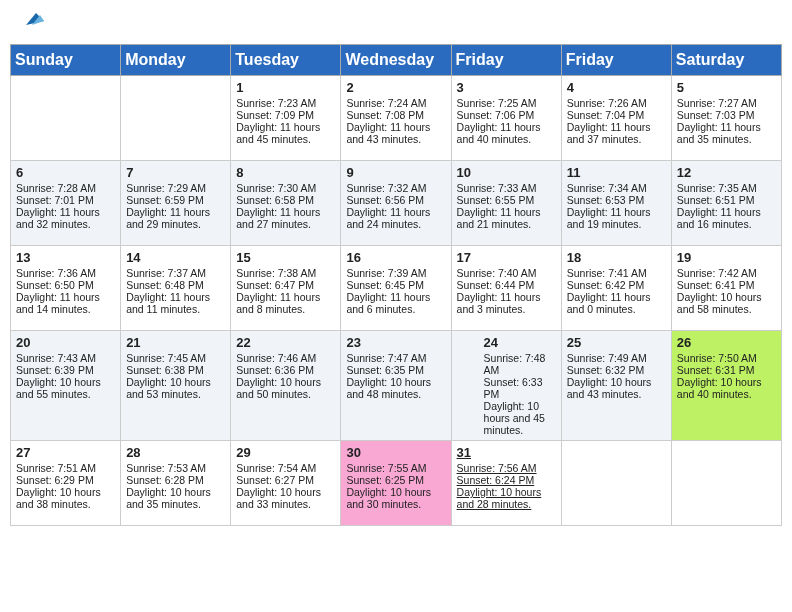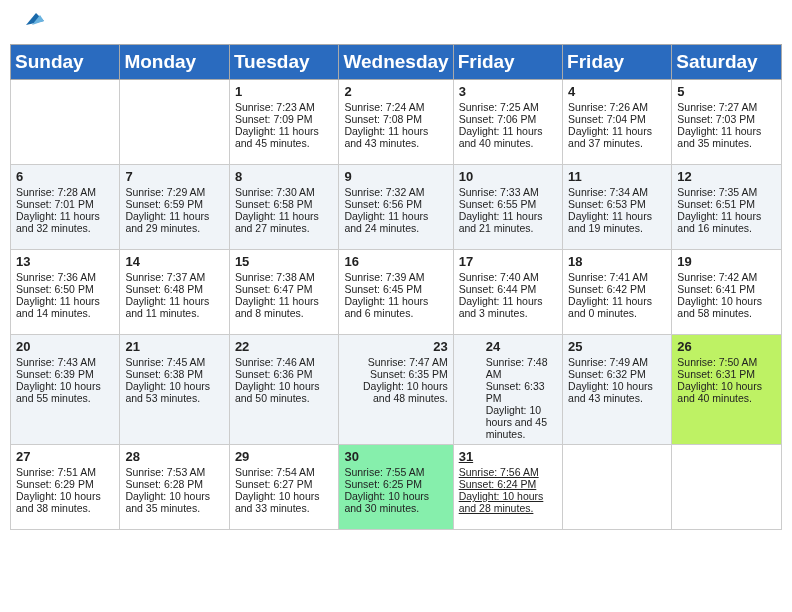--- a/index.html
+++ b/index.html
@@ -38,21 +38,21 @@
       font-size: 16px;
       color: #444;
     }
     .calendar {
       width: 100%;
       border-collapse: collapse;
     }
     .calendar th {
       background-color: #2a6bbf;
       color: #fff;
-      font-size: 19px;
+      font-size: 16px;
       font-weight: bold;
       padding: 6px 4px;
       text-align: left;
       border: 1px solid #aaa;
     }
     .calendar td {
       vertical-align: top;
       border: 1px solid #ccc;
       padding: 4px 5px;
       font-size: 10.5px;
@@ -247,21 +247,21 @@
           <div>Sunrise: 7:45 AM</div>
           <div>Sunset: 6:38 PM</div>
           <div>Daylight: 10 hours and 53 minutes.</div>
         </td>
         <td style="background: rgb(240, 244, 248);">
           <span class="day-num">22</span>
           <div>Sunrise: 7:46 AM</div>
           <div>Sunset: 6:36 PM</div>
           <div>Daylight: 10 hours and 50 minutes.</div>
         </td>
-        <td style="background: rgb(240, 244, 248); text-align: right;">
+        <td style="background: rgb(240, 244, 248);">
           <span class="day-num">23</span>
           <div>Sunrise: 7:47 AM</div>
           <div>Sunset: 6:35 PM</div>
           <div>Daylight: 10 hours and 48 minutes.</div>
         </td>
         <td style="background: rgb(240, 244, 248); padding-left: 32px;">
           <span class="day-num">24</span>
           <div>Sunrise: 7:48 AM</div>
           <div>Sunset: 6:33 PM</div>
           <div>Daylight: 10 hours and 45 minutes.</div>
@@ -291,21 +291,21 @@
           <div>Sunrise: 7:53 AM</div>
           <div>Sunset: 6:28 PM</div>
           <div>Daylight: 10 hours and 35 minutes.</div>
         </td>
         <td style="background: rgb(255, 255, 255);">
           <span class="day-num">29</span>
           <div>Sunrise: 7:54 AM</div>
           <div>Sunset: 6:27 PM</div>
           <div>Daylight: 10 hours and 33 minutes.</div>
         </td>
-        <td style="background: #86efac;">
+        <td style="background: #f9a8d4;">
           <span class="day-num">30</span>
           <div>Sunrise: 7:55 AM</div>
           <div>Sunset: 6:25 PM</div>
           <div>Daylight: 10 hours and 30 minutes.</div>
         </td>
         <td style="background: rgb(255, 255, 255); text-decoration: underline;">
           <span class="day-num">31</span>
           <div>Sunrise: 7:56 AM</div>
           <div>Sunset: 6:24 PM</div>
           <div>Daylight: 10 hours and 28 minutes.</div>

